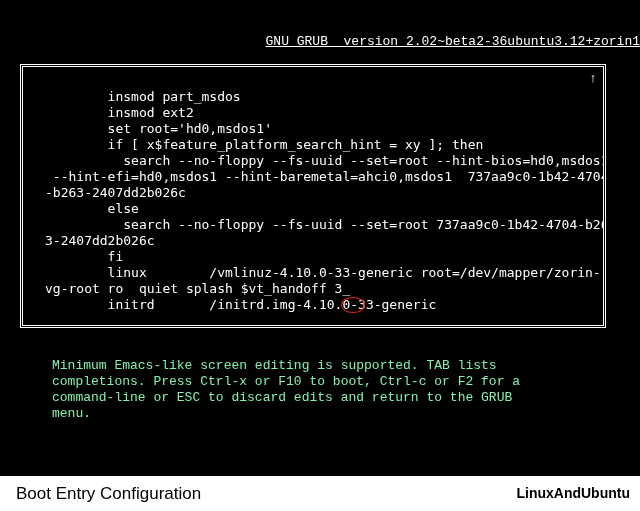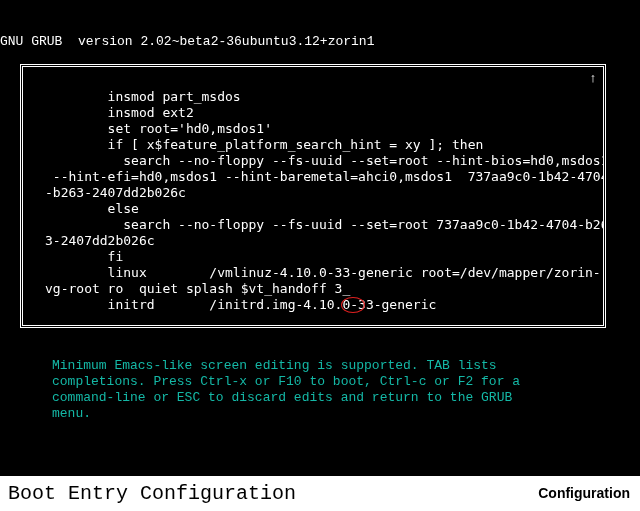--- a/index.html
+++ b/index.html
@@ -1,24 +1,24 @@
 <!DOCTYPE html>
 <html><head>
 <meta charset="utf-8">
 <style>
   html,body{margin:0;padding:0;width:640px;height:511px;overflow:hidden;font-family:"Courier New",monospace;font-size:13px;background:#000;}
   .screen{width:640px;height:476px;background:#000;color:#fff;position:relative;}
-  .title{width:100%;text-align:left;position:absolute;top:34px;white-space:pre;}
+  .title{width:100%;text-align:right;position:absolute;top:34px;white-space:pre;text-decoration:underline;}
   .edit-box{position:absolute;left:20px;top:64px;width:586px;height:264px;border:3px double #fff;padding:6px 0 6px 6px;box-sizing:border-box;overflow:hidden;}
   .edit-box pre{margin:16px;white-space:pre;line-height:16px;}
   .scroll-arrow{position:absolute;right:6px;top:4px;color:#fff;}
-  .help{position:absolute;left:52px;top:358px;width:540px;color:#14b8a6;white-space:pre-wrap;line-height:16px;}
+  .help{position:absolute;left:52px;top:358px;width:540px;color:#86efac;white-space:pre-wrap;line-height:16px;}
   .circle{position:absolute;width:22px;height:14px;border:1px solid #e02020;border-radius:50%;left:318px;top:230px;}
   .footer{position:absolute;top:476px;left:0;width:640px;height:35px;background:#fff;color:#000;line-height:35px;}
-  .footer .left{position:absolute;left:8px;font-family:Liberation Mono, monospace;font-size:20px;}
+  .footer .left{position:absolute;left:16px;font-family:Liberation Sans, sans-serif;font-size:17px;}
   .footer .right{position:absolute;right:10px;font-family:Verdana,sans-serif;font-weight:bold;font-size:14px;}
 </style>
 </head>
 <body>
 
 <div class="screen">
   <div class="title">GNU GRUB  version 2.02~beta2-36ubuntu3.12+zorin1</div>
 
   <div class="edit-box">
     <span class="scroll-arrow">↑</span>
@@ -41,14 +41,14 @@
   </div>
 
   <div class="help">Minimum Emacs-like screen editing is supported. TAB lists
 completions. Press Ctrl-x or F10 to boot, Ctrl-c or F2 for a
 command-line or ESC to discard edits and return to the GRUB
 menu.</div>
 </div>
 
 <div class="footer">
   <span class="left">Boot Entry Configuration</span>
-  <span class="right">Configuration</span>
+  <span class="right">LinuxAndUbuntu</span>
 </div>
 
 </body></html>

